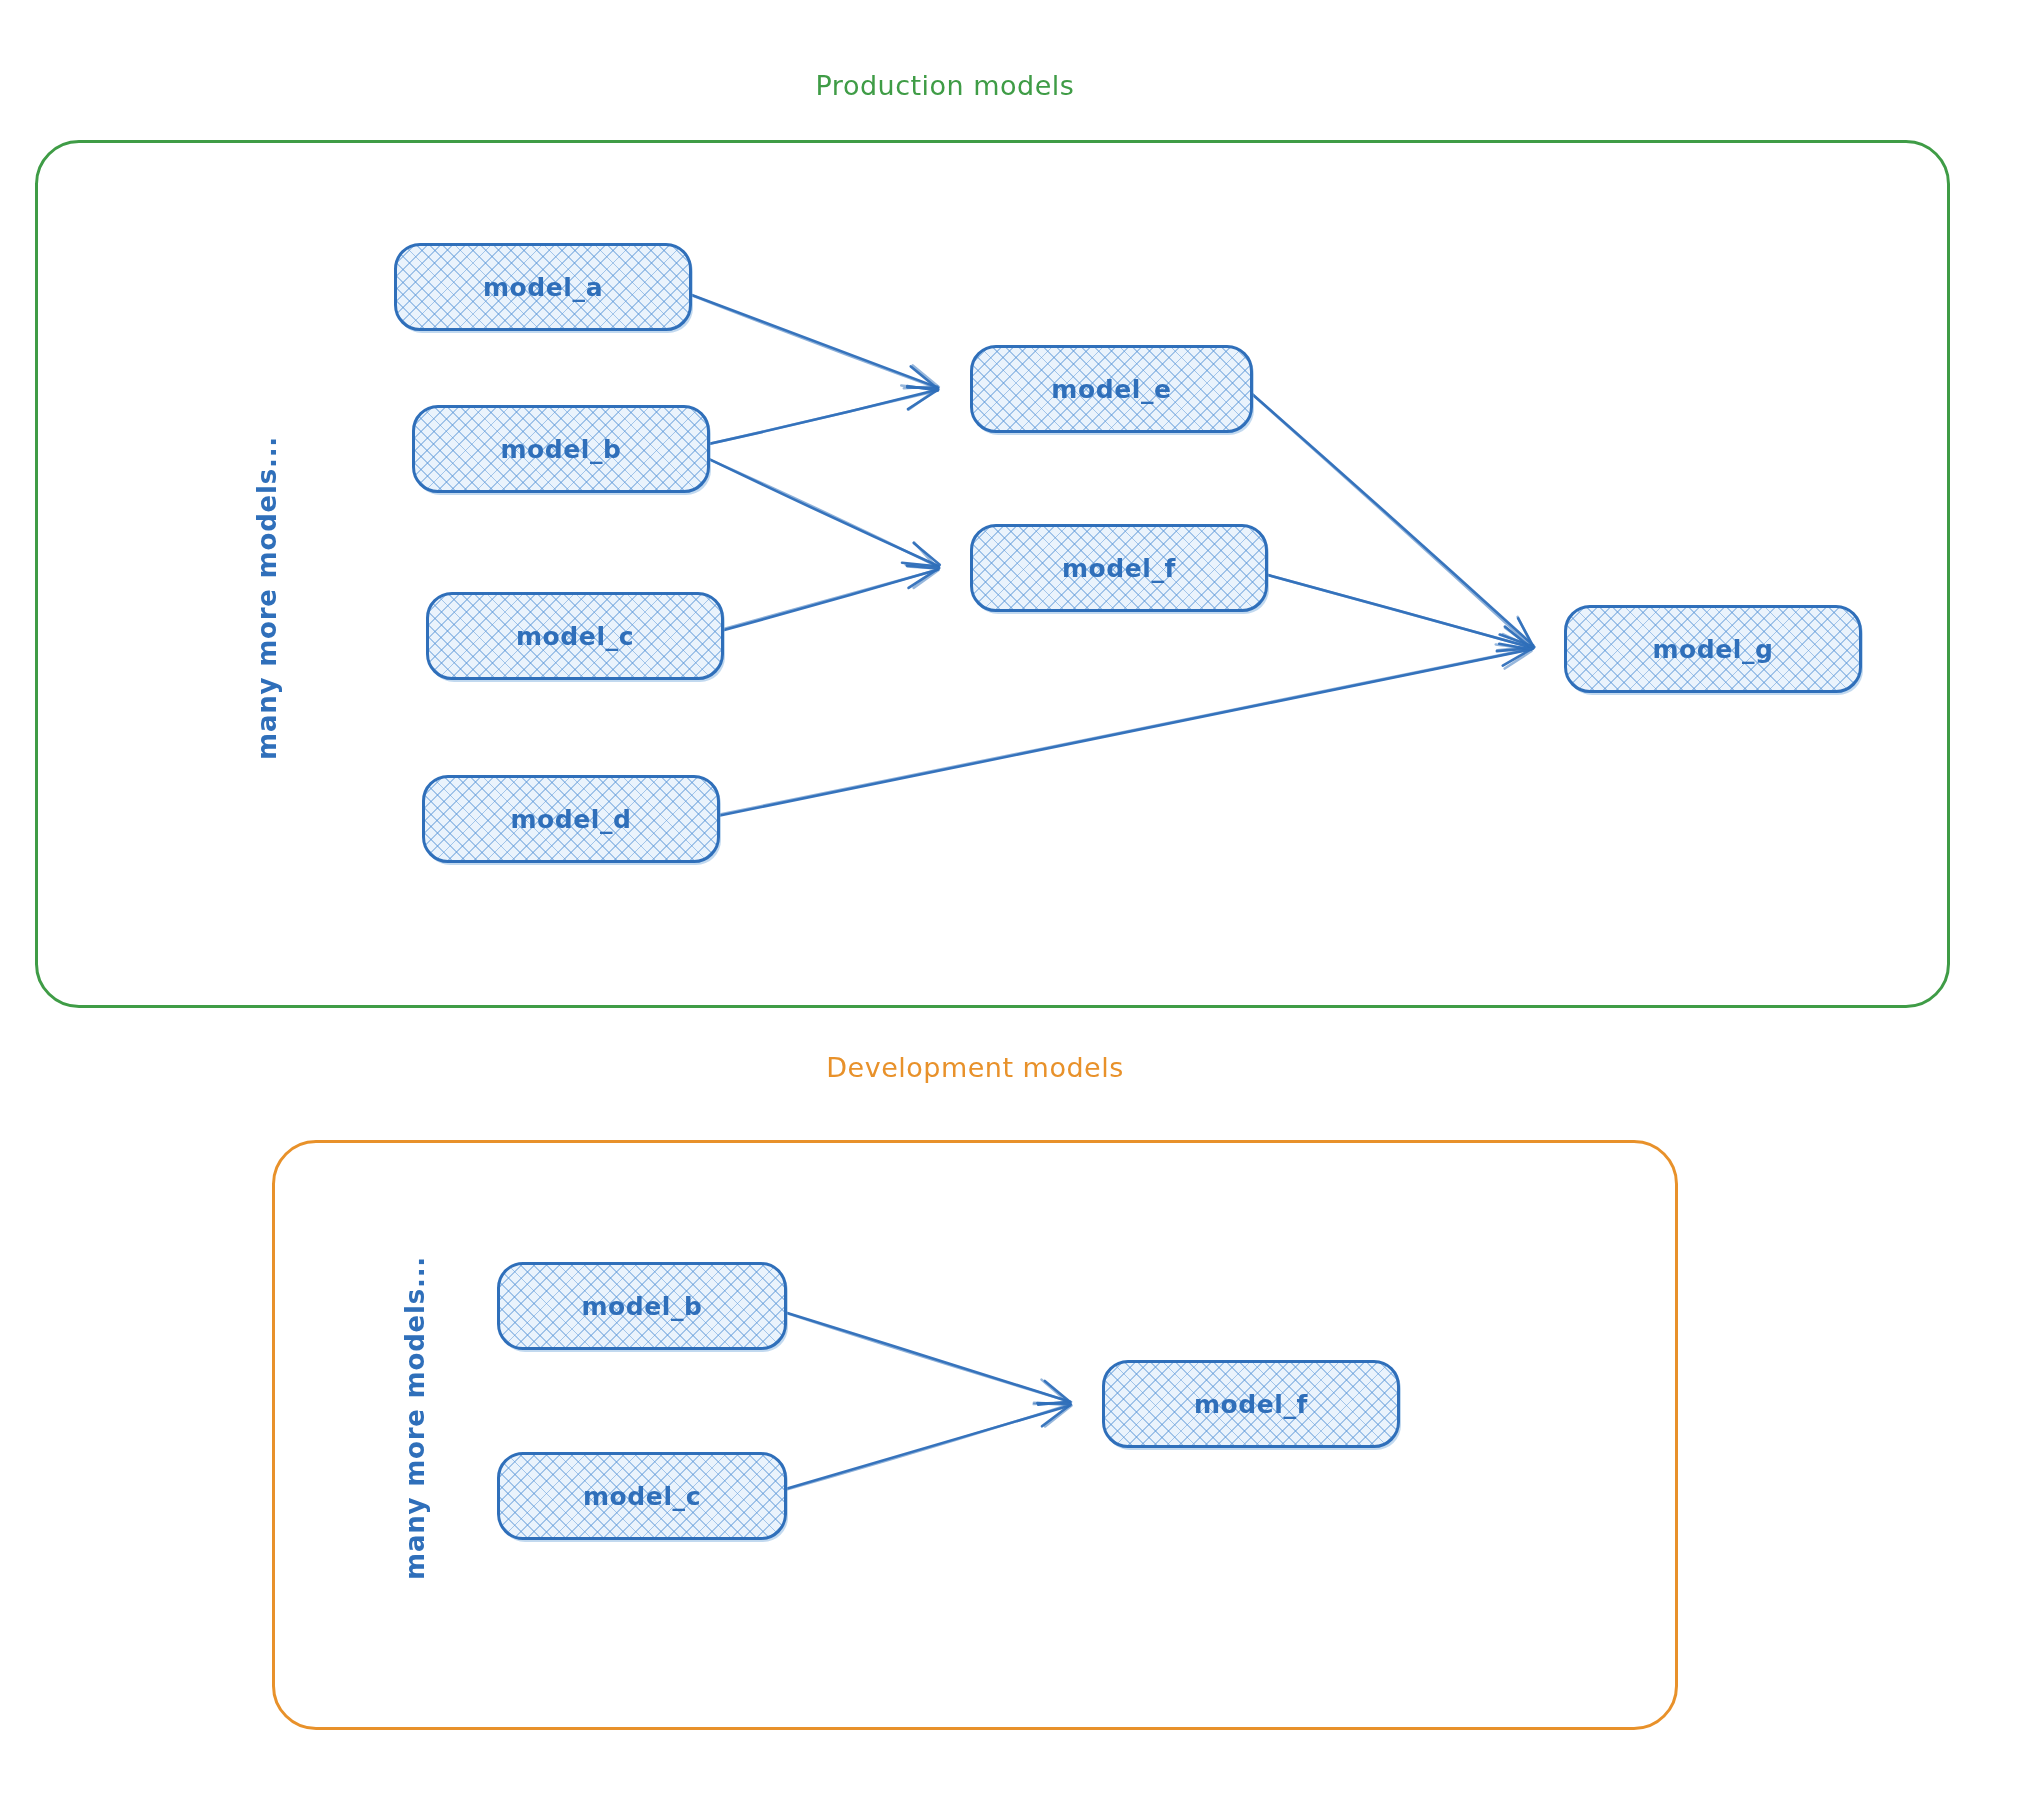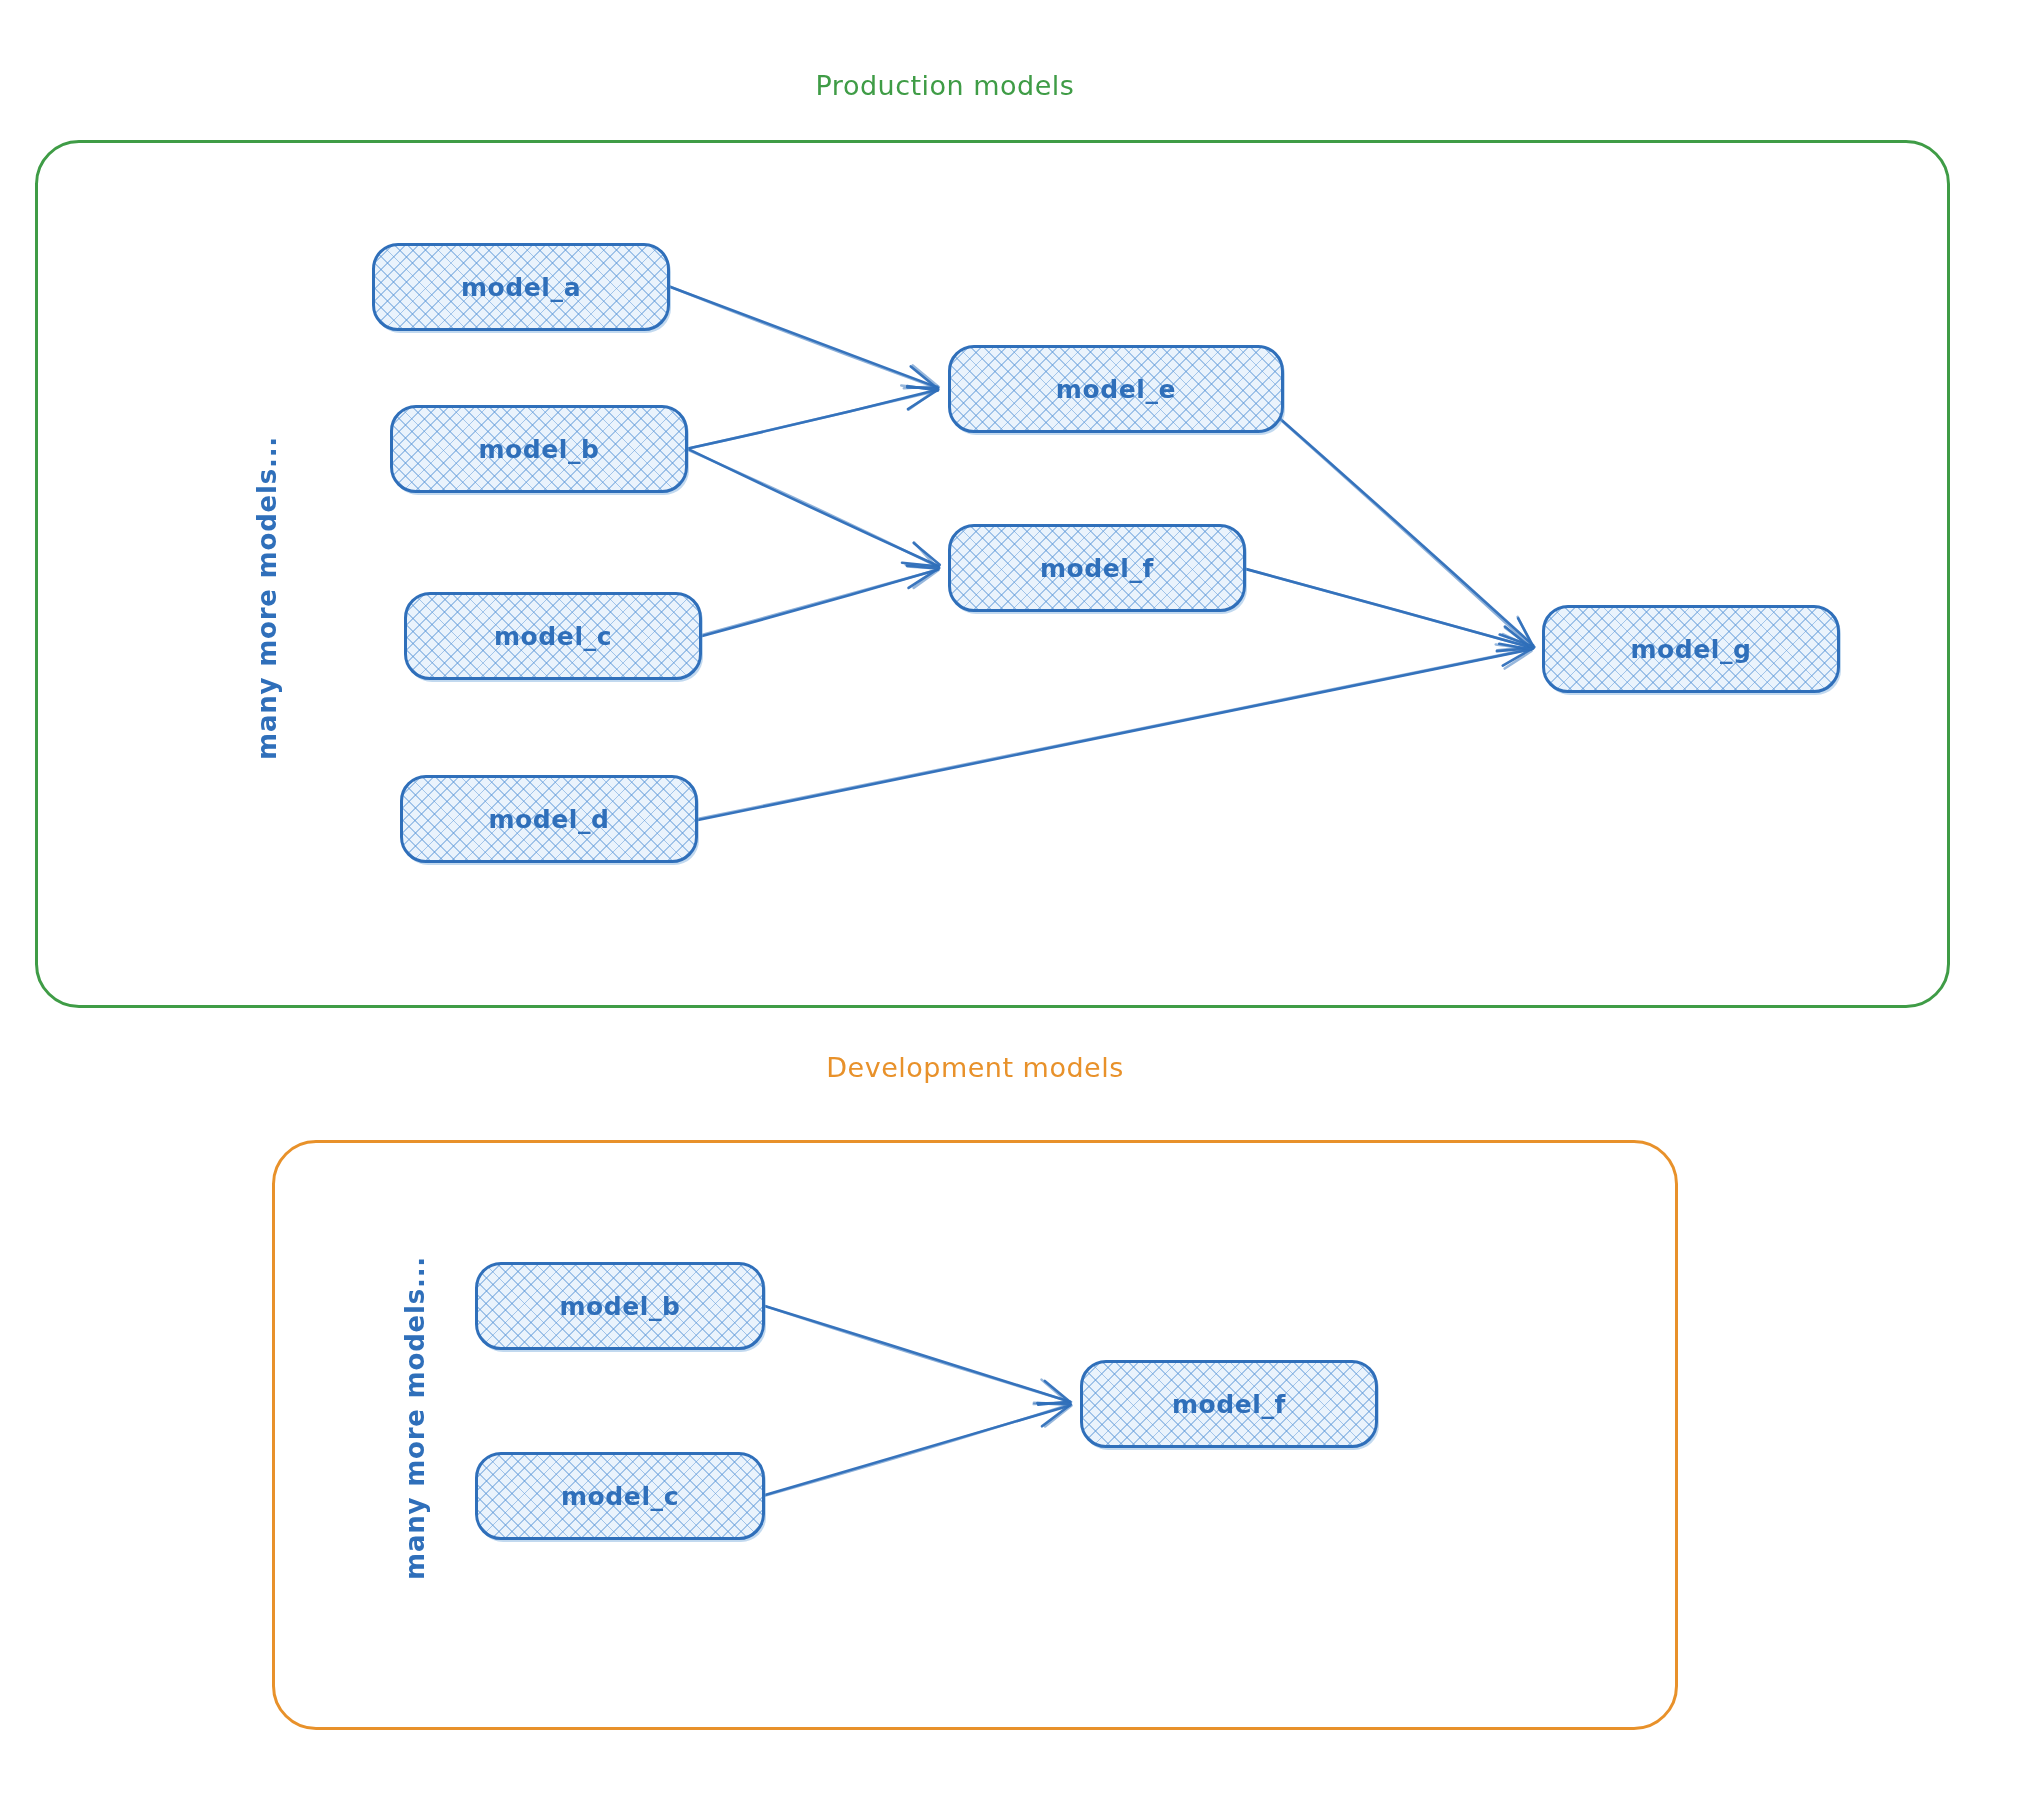--- a/index.html
+++ b/index.html
@@ -73,20 +73,21 @@
         rgba(255,255,255,0) 9px);
     display: flex;
     align-items: center;
     justify-content: center;
     color: #2f6fba;
     font-family: "DejaVu Sans", sans-serif;
     font-size: 25px;
     font-weight: 600;
     letter-spacing: 0.6px;
     box-shadow: 2px 3px 0 -1px rgba(120,170,220,0.45);
+    margin-left: 22px;
   }
 
   svg.edges {
     position: absolute;
     left: 0;
     top: 0;
     width: 2024px;
     height: 1818px;
     pointer-events: none;
   }
@@ -159,21 +160,21 @@
       <path d="M 1070.2481801357321 1405.2229929183557 L 1033.9605692505577 1402.8176065090422" opacity="0.5"></path>
     </svg>
   <div id="layers">
       <div class="group-box prod" style="left: 35px; top: 140px; width: 1915px; height: 868px;"></div>
       <div class="group-title prod" style="left: 945px; top: 70px;">Production models</div>
       <div class="side-label" style="left: 252px; top: 760px;">many more models...</div>
       <div class="node" style="left: 372px; top: 243px; width: 298px; height: 88px;">model_a</div>
       <div class="node" style="left: 390px; top: 405px; width: 298px; height: 88px;">model_b</div>
       <div class="node" style="left: 404px; top: 592px; width: 298px; height: 88px;">model_c</div>
       <div class="node" style="left: 400px; top: 775px; width: 298px; height: 88px; text-align: center;">model_d</div>
-      <div class="node" style="left: 948px; top: 345px; width: 336px; height: 88px;">model_e</div>
+      <div class="node" style="left: 948px; top: 345px; width: 283px; height: 88px;">model_e</div>
       <div class="node" style="left: 948px; top: 524px; width: 298px; height: 88px;">model_f</div>
       <div class="node" style="left: 1542px; top: 605px; width: 298px; height: 88px;">model_g</div>
       <div class="group-box dev" style="left: 272px; top: 1140px; width: 1406px; height: 590px;"></div>
       <div class="group-title dev" style="left: 975px; top: 1052px;">Development models</div>
       <div class="side-label" style="left: 400px; top: 1580px;">many more models...</div>
       <div class="node" style="left: 475px; top: 1262px; width: 290px; height: 88px;">model_b</div>
       <div class="node" style="left: 475px; top: 1452px; width: 290px; height: 88px;">model_c</div>
       <div class="node" style="left: 1080px; top: 1360px; width: 298px; height: 88px;">model_f</div>
     </div>
 </div>

